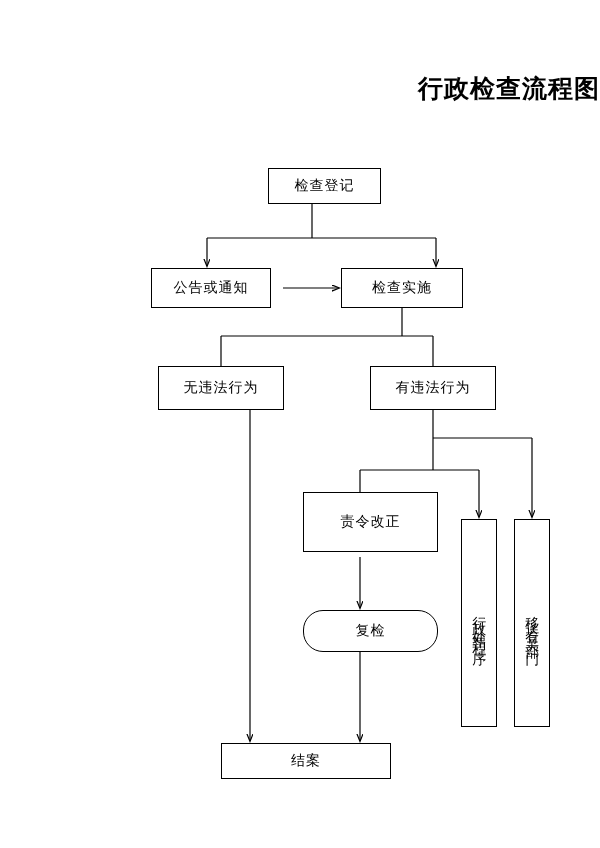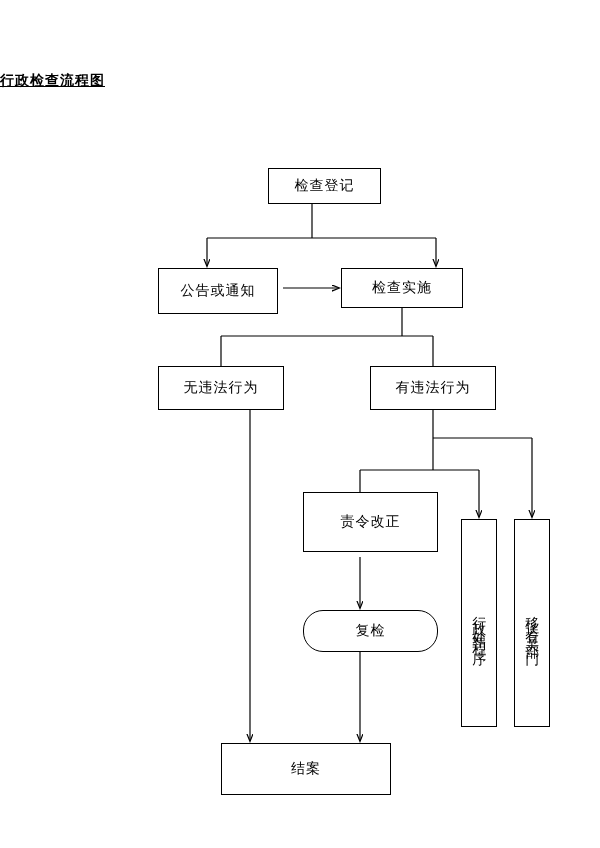--- a/index.html
+++ b/index.html
@@ -20,26 +20,25 @@
     left: 0;
     top: 0;
     width: 600px;
     height: 848px;
   }
   .title {
     position: absolute;
     left: 0;
     top: 72px;
     width: 600px;
-    text-align: left;
-    font-size: 14px;
+    text-align: right;
+    font-size: 25px;
     font-weight: bold;
     letter-spacing: 1px;
     font-family: "DejaVu Sans", "Liberation Sans", sans-serif;
-    text-decoration: underline;
   }
   .node {
     position: absolute;
     box-sizing: border-box;
     border: 1px solid #000000;
     background: #ffffff;
     display: flex;
     align-items: center;
     justify-content: center;
     font-size: 14px;
@@ -106,31 +105,31 @@
 
     <line x1="360" y1="470" x2="360" y2="513" marker-end="url(#arrow)"></line>
 
     <line x1="360" y1="557" x2="360" y2="608" marker-end="url(#arrow)"></line>
 
     <line x1="360" y1="652" x2="360" y2="741" marker-end="url(#arrow)"></line>
   </svg>
 
   <div class="node" style="left:268px; top:168px; width:113px; height:36px;">检查登记</div>
 
-  <div class="node" style="left:158px; top:268px; width:120px; height:46px;">公告或通知</div>
+  <div class="node" style="left:151px; top:268px; width:120px; height:40px;">公告或通知</div>
 
   <div class="node" style="left:341px; top:268px; width:122px; height:40px;">检查实施</div>
 
   <div class="node" style="left:158px; top:366px; width:126px; height:44px;">无违法行为</div>
 
   <div class="node" style="left:370px; top:366px; width:126px; height:44px;">有违法行为</div>
 
   <div class="node" style="left:303px; top:492px; width:135px; height:60px;">责令改正</div>
 
   <div class="node" style="left:303px; top:610px; width:135px; height:42px;border-radius:20px;">复检</div>
 
   <div class="node vertical" style="left:461px; top:519px; width:36px; height:208px;">行政处罚程序</div>
 
   <div class="node vertical" style="left:514px; top:519px; width:36px; height:208px;">移送有关部门</div>
 
-  <div class="node" style="left:221px; top:743px; width:170px; height:52px;">结案</div>
+  <div class="node" style="left:221px; top:743px; width:170px; height:36px;">结案</div>
 
 </div>
 
 </body></html>

